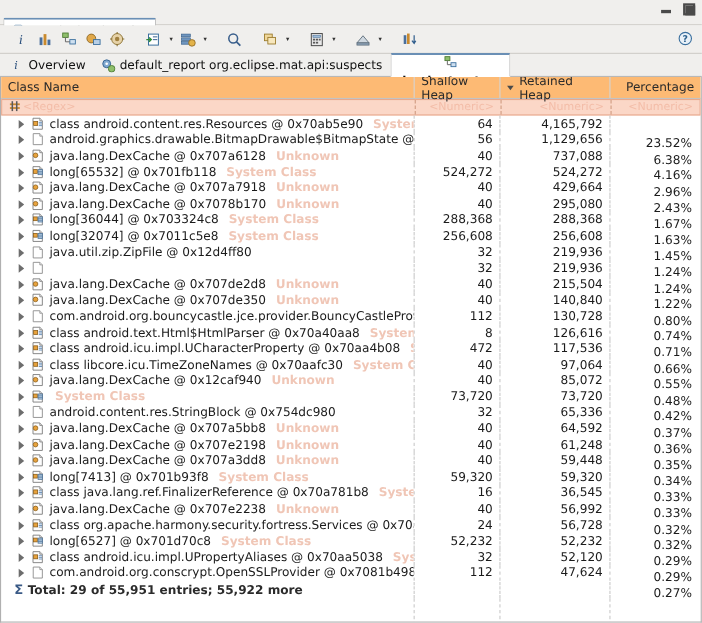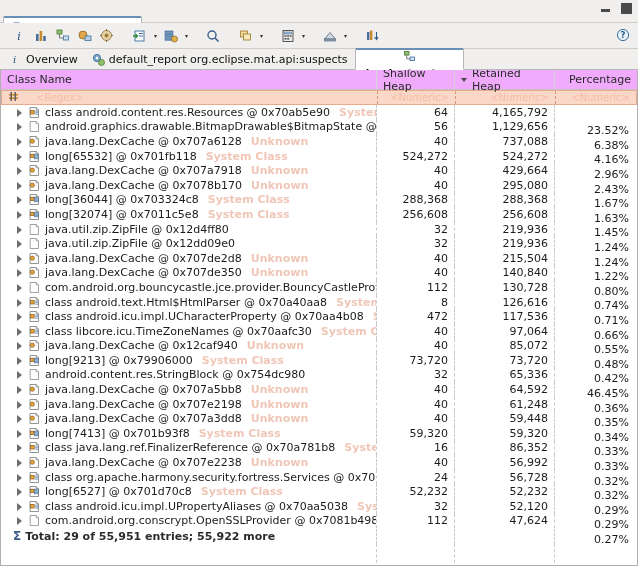--- a/index.html
+++ b/index.html
@@ -53,40 +53,40 @@
   }
   .vtab.active{
     background:#ffffff;border:1px solid #b6b6b6;border-bottom-color:#ffffff;
     border-top:2px solid #6a8fb5;border-radius:2px 2px 0 0;font-weight:bold;flex-direction:column;
   }
   .vtab .closeglyph{font-size:9px;color:#555;}
 
   
   .tablewrap{flex:1;background:#ffffff;border:1px solid #b0b0b0;border-top:none;margin:0;overflow:hidden;position:relative;}
   .colhead{
-    height:19px;background:#f0abfc;border-bottom:1px solid #c3c3c3;
+    height:19px;background:#fdba74;border-bottom:1px solid #c3c3c3;
     display:flex;align-items:center;font-size:11px;color:#2a2a2a;
   }
   .ch{display:flex;align-items:center;height:19px;box-sizing:border-box;border-right:1px solid #d4d4d4;padding:0 6px;}
   .ch.cls{flex:0 0 376px;}
   .ch.sh{flex:0 0 78px;justify-content:flex-start;}
   .ch.ret{flex:0 0 100px;justify-content:flex-end;gap:0;}
   .ch.pct{flex:1;justify-content:flex-end;border-right:none;}
   .sortarrow{width:0;height:0;border-left:3px solid transparent;border-right:3px solid transparent;border-top:4px solid #4a4a4a;margin-right:5px;margin-left:0;}
 
   .filterrow{
     height:15px;background:#fbd7c7;border:1px solid #e8a98e;box-sizing:border-box;
     display:flex;align-items:center;font-size:10px;color:#f3bda8;
   }
   .fc{height:13px;display:flex;align-items:center;box-sizing:border-box;padding:0 6px;border-right:1px dashed #d09a80;}
   .fc.cls{flex:0 0 376px;}
   .fc.sh{flex:0 0 78px;justify-content:flex-end;}
   .fc.ret{flex:0 0 100px;justify-content:flex-end;}
   .fc.pct{flex:1;justify-content:flex-end;border-right:none;}
-  .fregex{display:flex;align-items:center;gap:15px;}
+  .fregex{display:flex;align-items:center;gap:0;}
 
   .rows{position:relative;}
   .row{height:14.6px;display:flex;align-items:center;font-size:11px;color:#1b1b1b;}
   .cell{height:14.6px;display:flex;align-items:center;box-sizing:border-box;overflow:hidden;white-space:nowrap;}
   .cell.cls{flex:0 0 376px;padding-left:14px;border-right:1px dashed #c9c9c9;gap:4px;}
   .cell.sh{flex:0 0 78px;justify-content:flex-end;padding-right:6px;border-right:1px dashed #c9c9c9;}
   .cell.ret{flex:0 0 100px;justify-content:flex-end;padding-right:6px;border-right:1px dashed #c9c9c9;}
   .cell.pct{flex:1;justify-content:flex-end;padding-right:8px;margin-top:37px;}
 
   .twisty{width:9px;height:9px;flex:0 0 9px;position:relative;}
@@ -471,21 +471,20 @@
           <div class="cell ret">219,936</div>
           <div class="cell pct">1.24%</div>
         </div>
         <div class="row">
           <div class="cell cls">
             <span class="twisty"></span>
             <span class="icn"><svg width="13" height="13" viewBox="0 0 13 13">
                 <path d="M2.2 1.5 h6 l2.3 2.3 v7.7 h-8.3 z" fill="#ffffff" stroke="#8a8a8a" stroke-width=".8"></path>
                 <path d="M8.2 1.5 v2.3 h2.3" fill="#e8e8e8" stroke="#8a8a8a" stroke-width=".7"></path>
               </svg></span>
-            <span class="lbl">java.util.zip.ZipFile @ 0x12dd09e0</span>
           </div>
           <div class="cell sh">32</div>
           <div class="cell ret">219,936</div>
           <div class="cell pct">1.24%</div>
         </div>
         <div class="row">
           <div class="cell cls">
             <span class="twisty"></span>
             <span class="icn"><svg width="13" height="13" viewBox="0 0 13 13">
                 <path d="M2 1.5 h6.2 l2.3 2.3 v7.7 h-8.5 z" fill="#fdfdfd" stroke="#7a7a7a" stroke-width=".8"></path>
@@ -593,39 +592,38 @@
         <div class="row">
           <div class="cell cls">
             <span class="twisty"></span>
             <span class="icn"><svg width="13" height="13" viewBox="0 0 13 13">
                 <path d="M2 1.5 h6.2 l2.3 2.3 v7.7 h-8.5 z" fill="#fdfdfd" stroke="#7a7a7a" stroke-width=".8"></path>
                 <path d="M8.2 1.5 v2.3 h2.3" fill="#e4e4e4" stroke="#7a7a7a" stroke-width=".7"></path>
                 <rect x="2.5" y="4.2" width="3.4" height="3.4" fill="#e8a33d" stroke="#8a5c18" stroke-width=".7"></rect>
                 <rect x="6.6" y="4.2" width="3.9" height="4.6" fill="#b9cfe3" stroke="#4a7198" stroke-width=".7"></rect>
                 <path d="M6.6 5.8 h3.9 M6.6 7.3 h3.9" stroke="#4a7198" stroke-width=".6"></path>
               </svg></span>
-            <span class="lbl">long[9213] @ 0x79906000</span>
             <span class="anno">System Class</span>
           </div>
           <div class="cell sh">73,720</div>
           <div class="cell ret">73,720</div>
           <div class="cell pct">0.42%</div>
         </div>
         <div class="row">
           <div class="cell cls">
             <span class="twisty"></span>
             <span class="icn"><svg width="13" height="13" viewBox="0 0 13 13">
                 <path d="M2.2 1.5 h6 l2.3 2.3 v7.7 h-8.3 z" fill="#ffffff" stroke="#8a8a8a" stroke-width=".8"></path>
                 <path d="M8.2 1.5 v2.3 h2.3" fill="#e8e8e8" stroke="#8a8a8a" stroke-width=".7"></path>
               </svg></span>
             <span class="lbl">android.content.res.StringBlock @ 0x754dc980</span>
           </div>
           <div class="cell sh">32</div>
           <div class="cell ret">65,336</div>
-          <div class="cell pct">46.45%</div>
+          <div class="cell pct">0.37%</div>
         </div>
         <div class="row">
           <div class="cell cls">
             <span class="twisty"></span>
             <span class="icn"><svg width="13" height="13" viewBox="0 0 13 13">
                 <path d="M2 1.5 h6.2 l2.3 2.3 v7.7 h-8.5 z" fill="#fdfdfd" stroke="#7a7a7a" stroke-width=".8"></path>
                 <path d="M8.2 1.5 v2.3 h2.3" fill="#e4e4e4" stroke="#7a7a7a" stroke-width=".7"></path>
                 <circle cx="4.3" cy="6.2" r="2.1" fill="#e8a33d" stroke="#8a5c18" stroke-width=".7"></circle>
               </svg></span>
             <span class="lbl">java.lang.DexCache @ 0x707a5bb8</span>
@@ -688,21 +686,21 @@
             <span class="icn"><svg width="13" height="13" viewBox="0 0 13 13">
                 <path d="M2 1.5 h6.2 l2.3 2.3 v7.7 h-8.5 z" fill="#fdfdfd" stroke="#7a7a7a" stroke-width=".8"></path>
                 <path d="M8.2 1.5 v2.3 h2.3" fill="#e4e4e4" stroke="#7a7a7a" stroke-width=".7"></path>
                 <rect x="2.6" y="4.4" width="3.6" height="3.6" fill="#e8a33d" stroke="#8a5c18" stroke-width=".7"></rect>
                 <path d="M7.2 5.2 h3 M7.2 6.7 h3 M7.2 8.2 h3" stroke="#5d86b3" stroke-width=".8"></path>
               </svg></span>
             <span class="lbl">class java.lang.ref.FinalizerReference @ 0x70a781b8</span>
             <span class="anno">System Class</span>
           </div>
           <div class="cell sh">16</div>
-          <div class="cell ret">86,352</div>
+          <div class="cell ret">36,545</div>
           <div class="cell pct">0.33%</div>
         </div>
         <div class="row">
           <div class="cell cls">
             <span class="twisty"></span>
             <span class="icn"><svg width="13" height="13" viewBox="0 0 13 13">
                 <path d="M2 1.5 h6.2 l2.3 2.3 v7.7 h-8.5 z" fill="#fdfdfd" stroke="#7a7a7a" stroke-width=".8"></path>
                 <path d="M8.2 1.5 v2.3 h2.3" fill="#e4e4e4" stroke="#7a7a7a" stroke-width=".7"></path>
                 <circle cx="4.3" cy="6.2" r="2.1" fill="#e8a33d" stroke="#8a5c18" stroke-width=".7"></circle>
               </svg></span>

